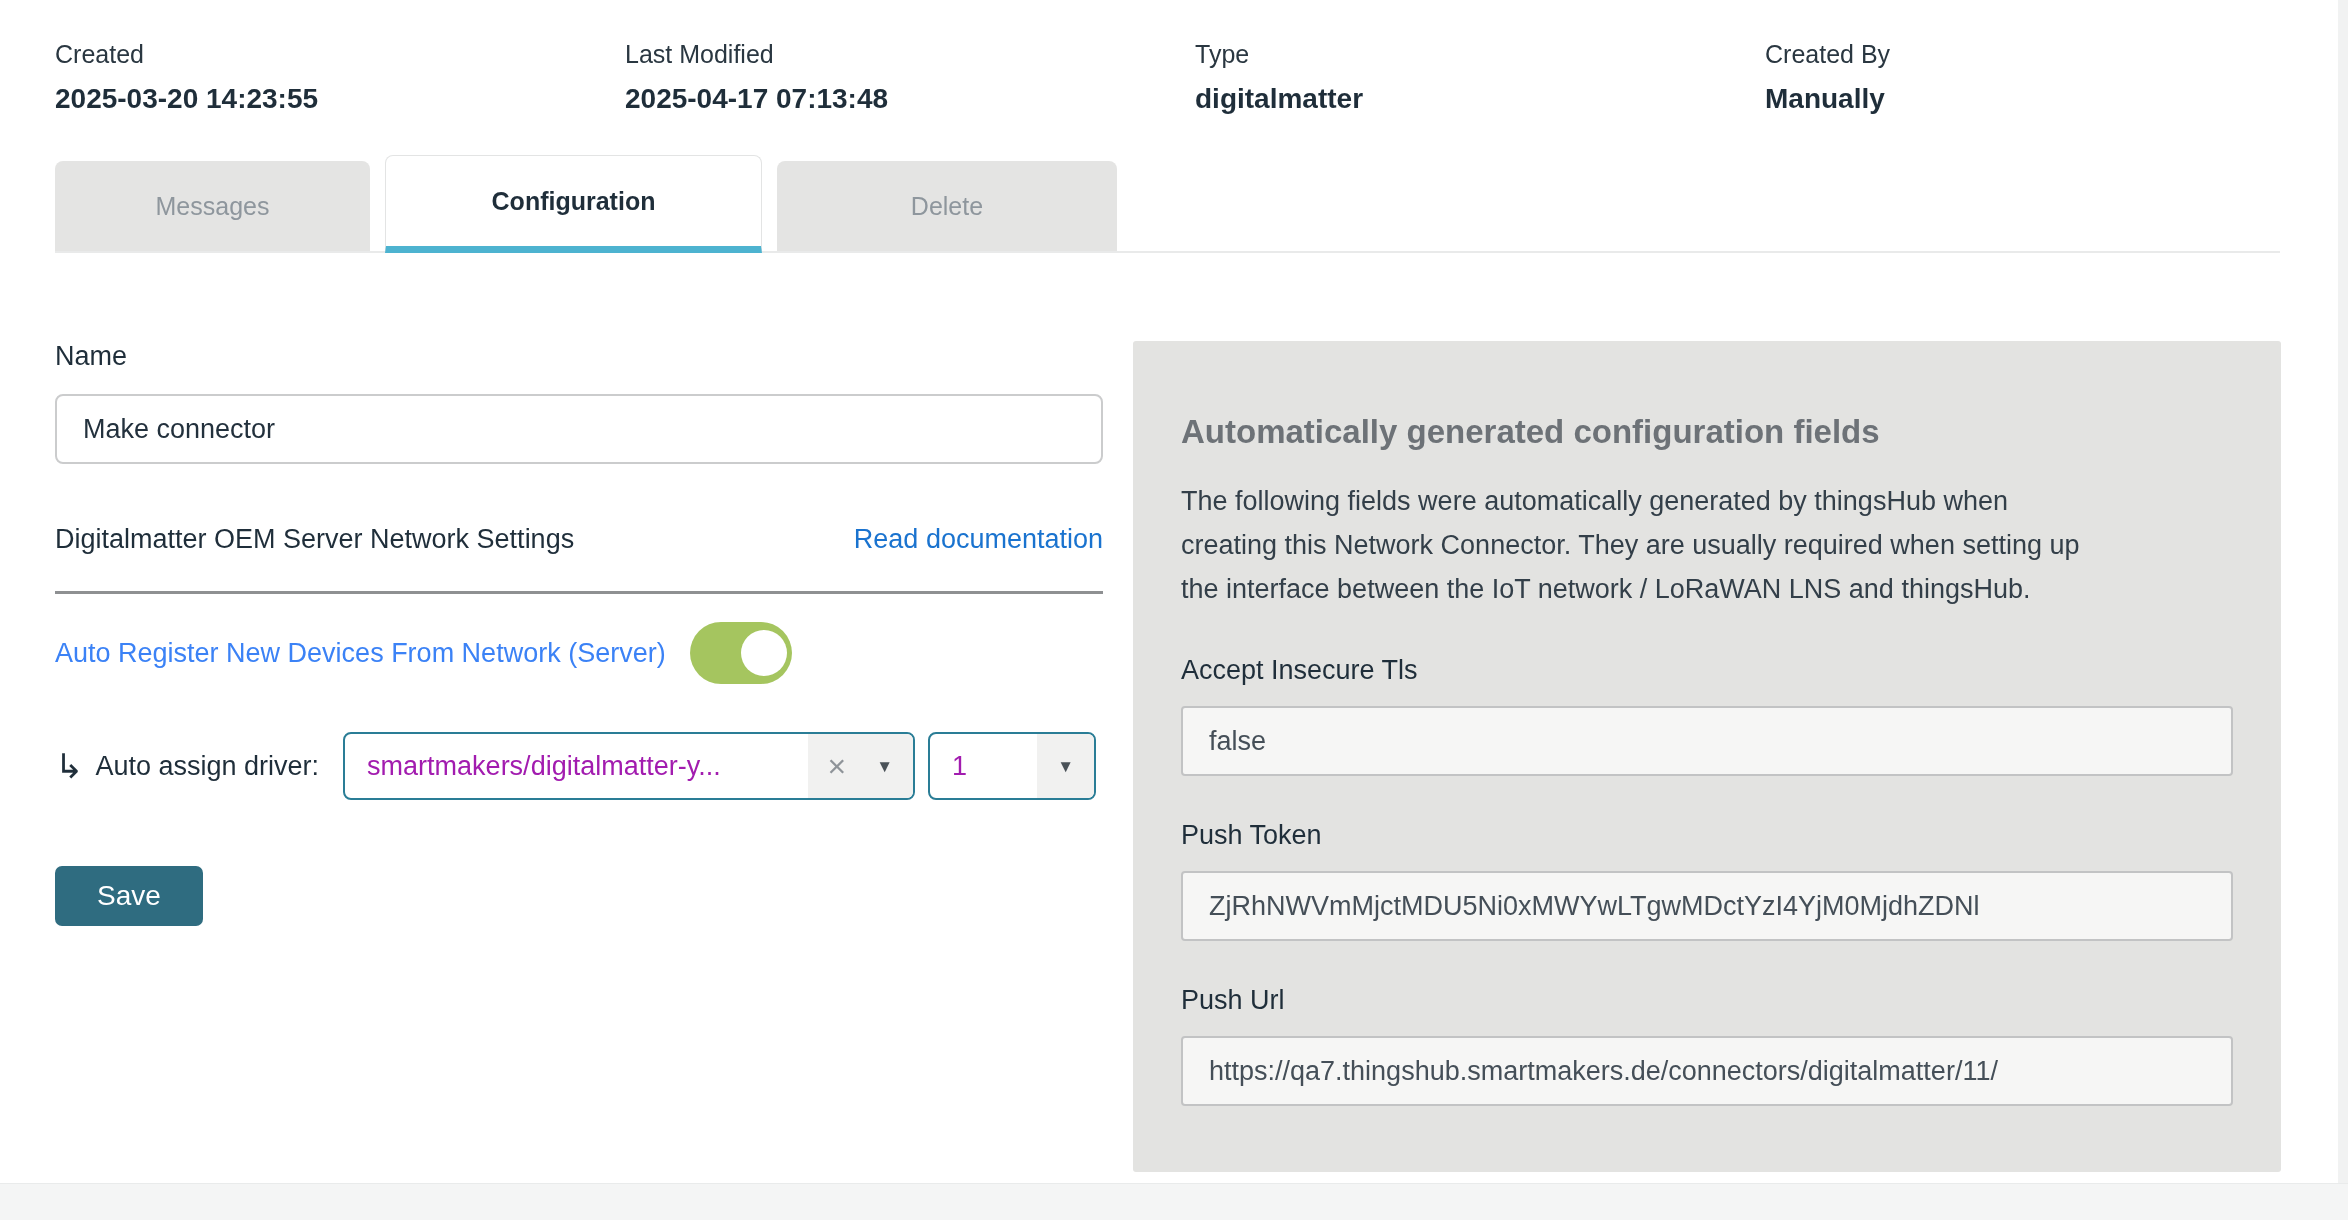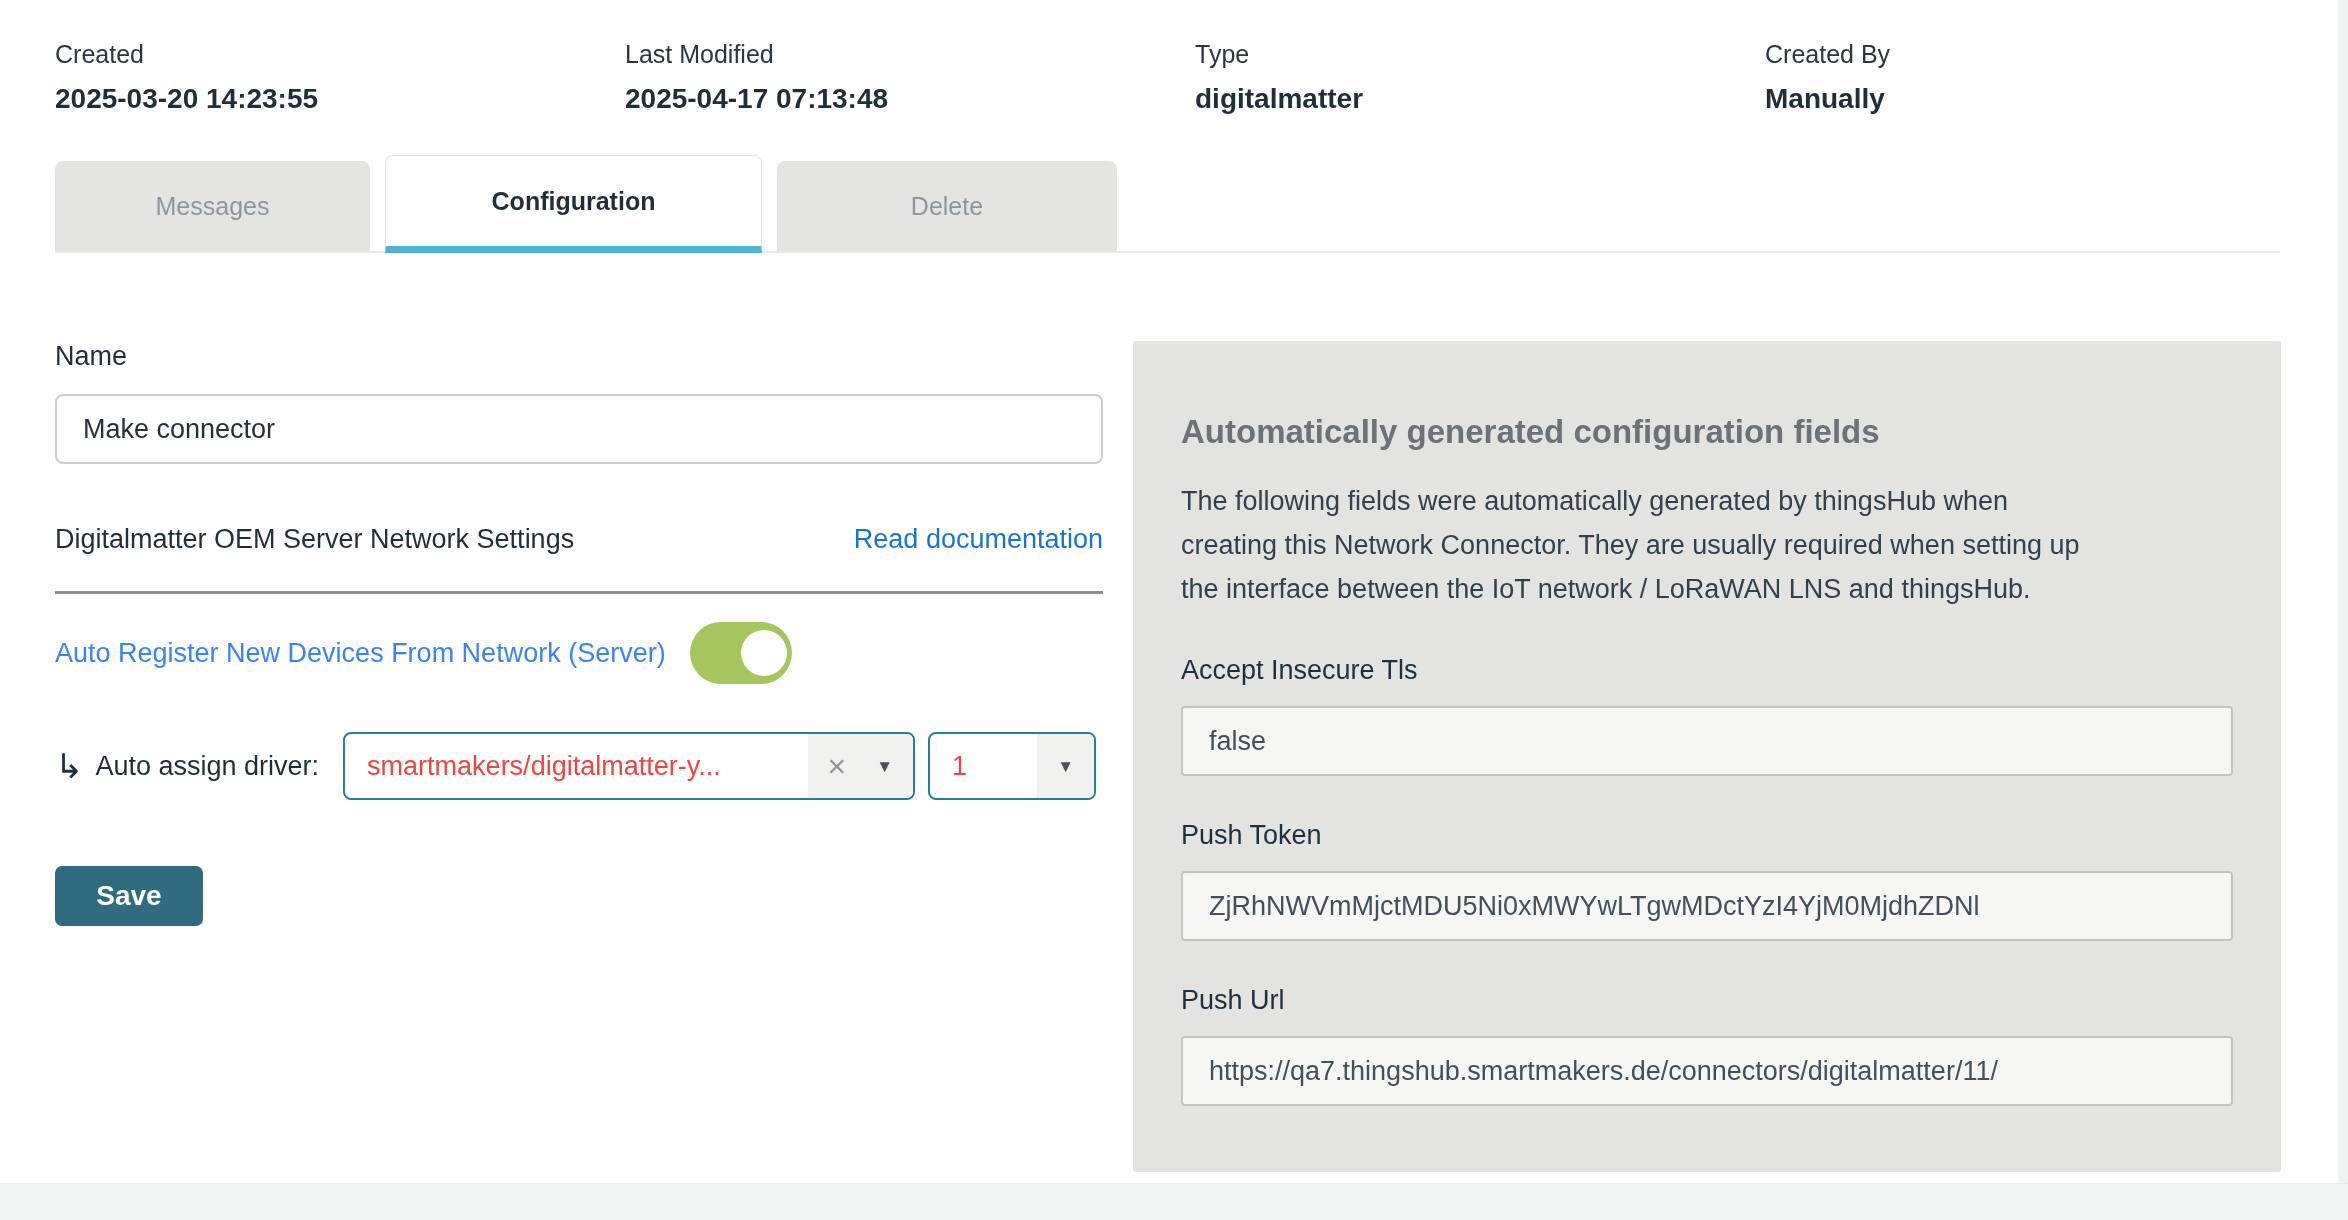--- a/index.html
+++ b/index.html
@@ -57,31 +57,31 @@
   .arrow{font-size:34px;color:#1f2e3a;margin-right:12px;line-height:1;}
   .assign-label{font-size:27px;color:#1f2e3a;}
   .select{
     display:flex;align-items:stretch;height:68px;box-sizing:border-box;
     border:2px solid #2a7d96;border-radius:8px;background:#ffffff;overflow:hidden;cursor:pointer;
   }
   .driver-select{width:572px;margin-left:24px;}
   .version-select{width:168px;margin-left:13px;}
   .sel-value{
     display:flex;align-items:center;flex:1;padding:2px 22px;
-    font-size:27px;color:#ef4444;white-space:nowrap;overflow:hidden;
+    font-size:27px;color:#a21caf;white-space:nowrap;overflow:hidden;
   }
   .sel-controls{
     display:flex;align-items:center;background:#f1f1f0;padding:0 20px;gap:30px;flex:none;
   }
   .clear{font-size:32px;color:#8f9499;line-height:1;}
   .caret{font-size:17px;color:#4a5258;line-height:1;}
   .save-button{
     display:block;margin-top:66px;width:148px;height:60px;border:none;border-radius:7px;
     background:#2f6c80;color:#ffffff;font-family:"Liberation Sans",sans-serif;
-    font-size:28px;font-weight:700;cursor:pointer;
+    font-size:28px;font-weight:400;cursor:pointer;
   }
   
   .right-panel{
     width:1148px;box-sizing:border-box;margin-left:30px;
     background:#e3e3e1;border-radius:3px;padding:72px 48px 66px;
   }
   .panel-heading{margin:0 0 28px;font-size:33px;font-weight:700;color:#6d7277;}
   .panel-desc{font-size:27px;color:#333f49;line-height:44px;}
   .panel-field-label{font-size:27px;color:#1f2e3a;margin:44px 0 20px;}
   .panel-input{

